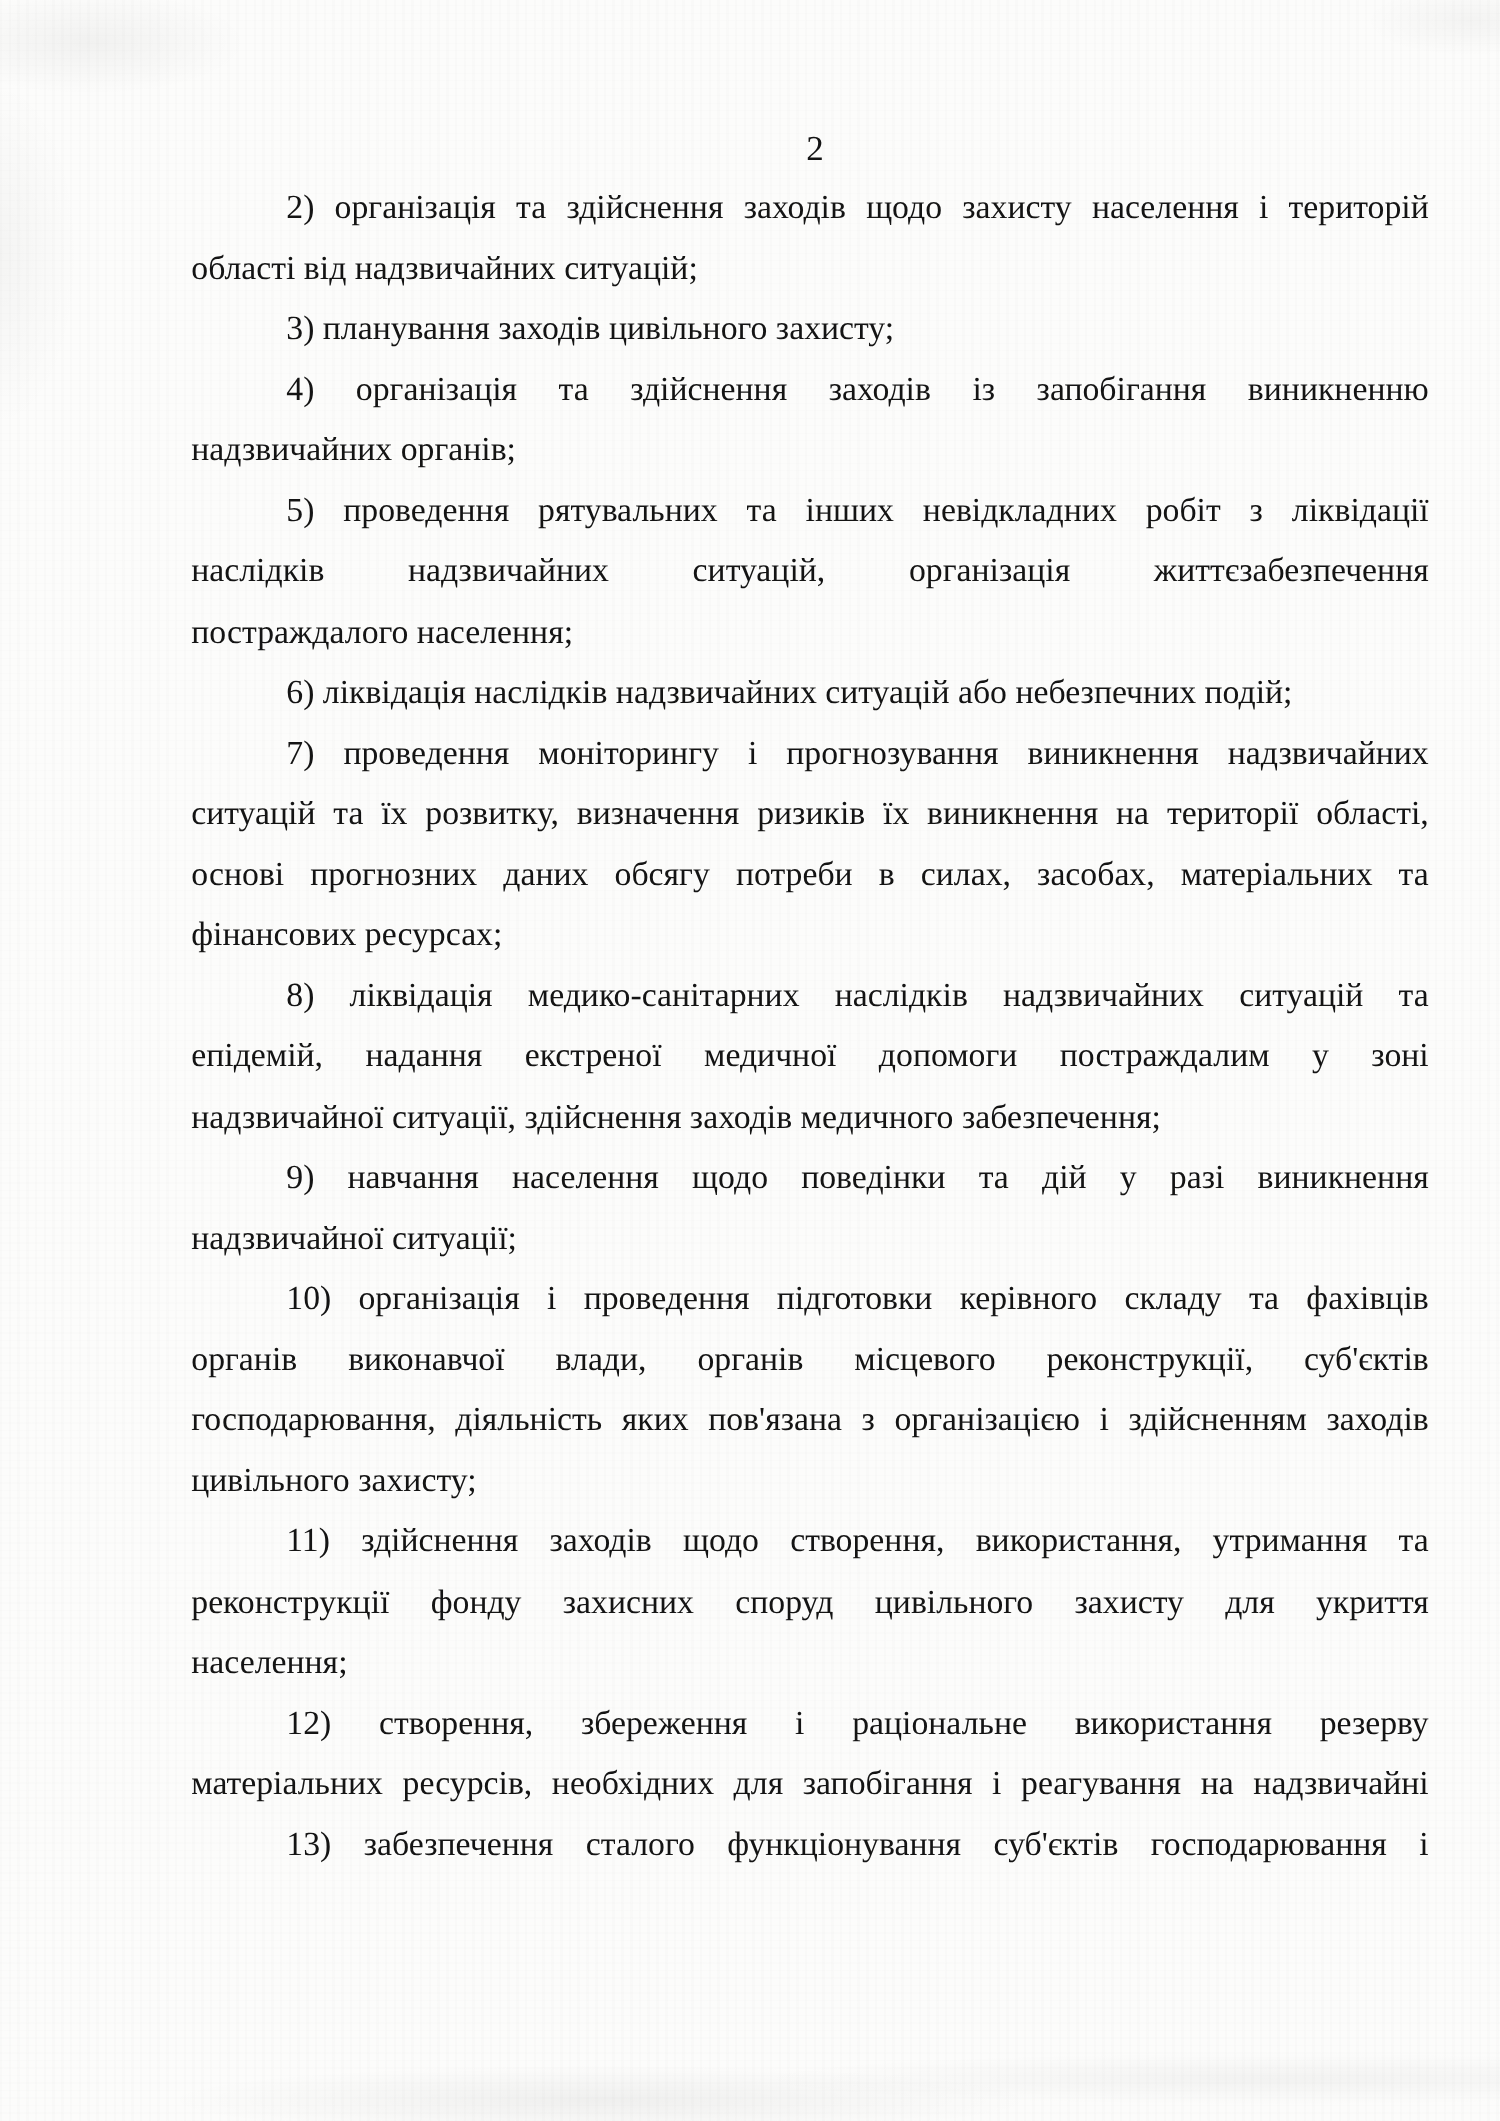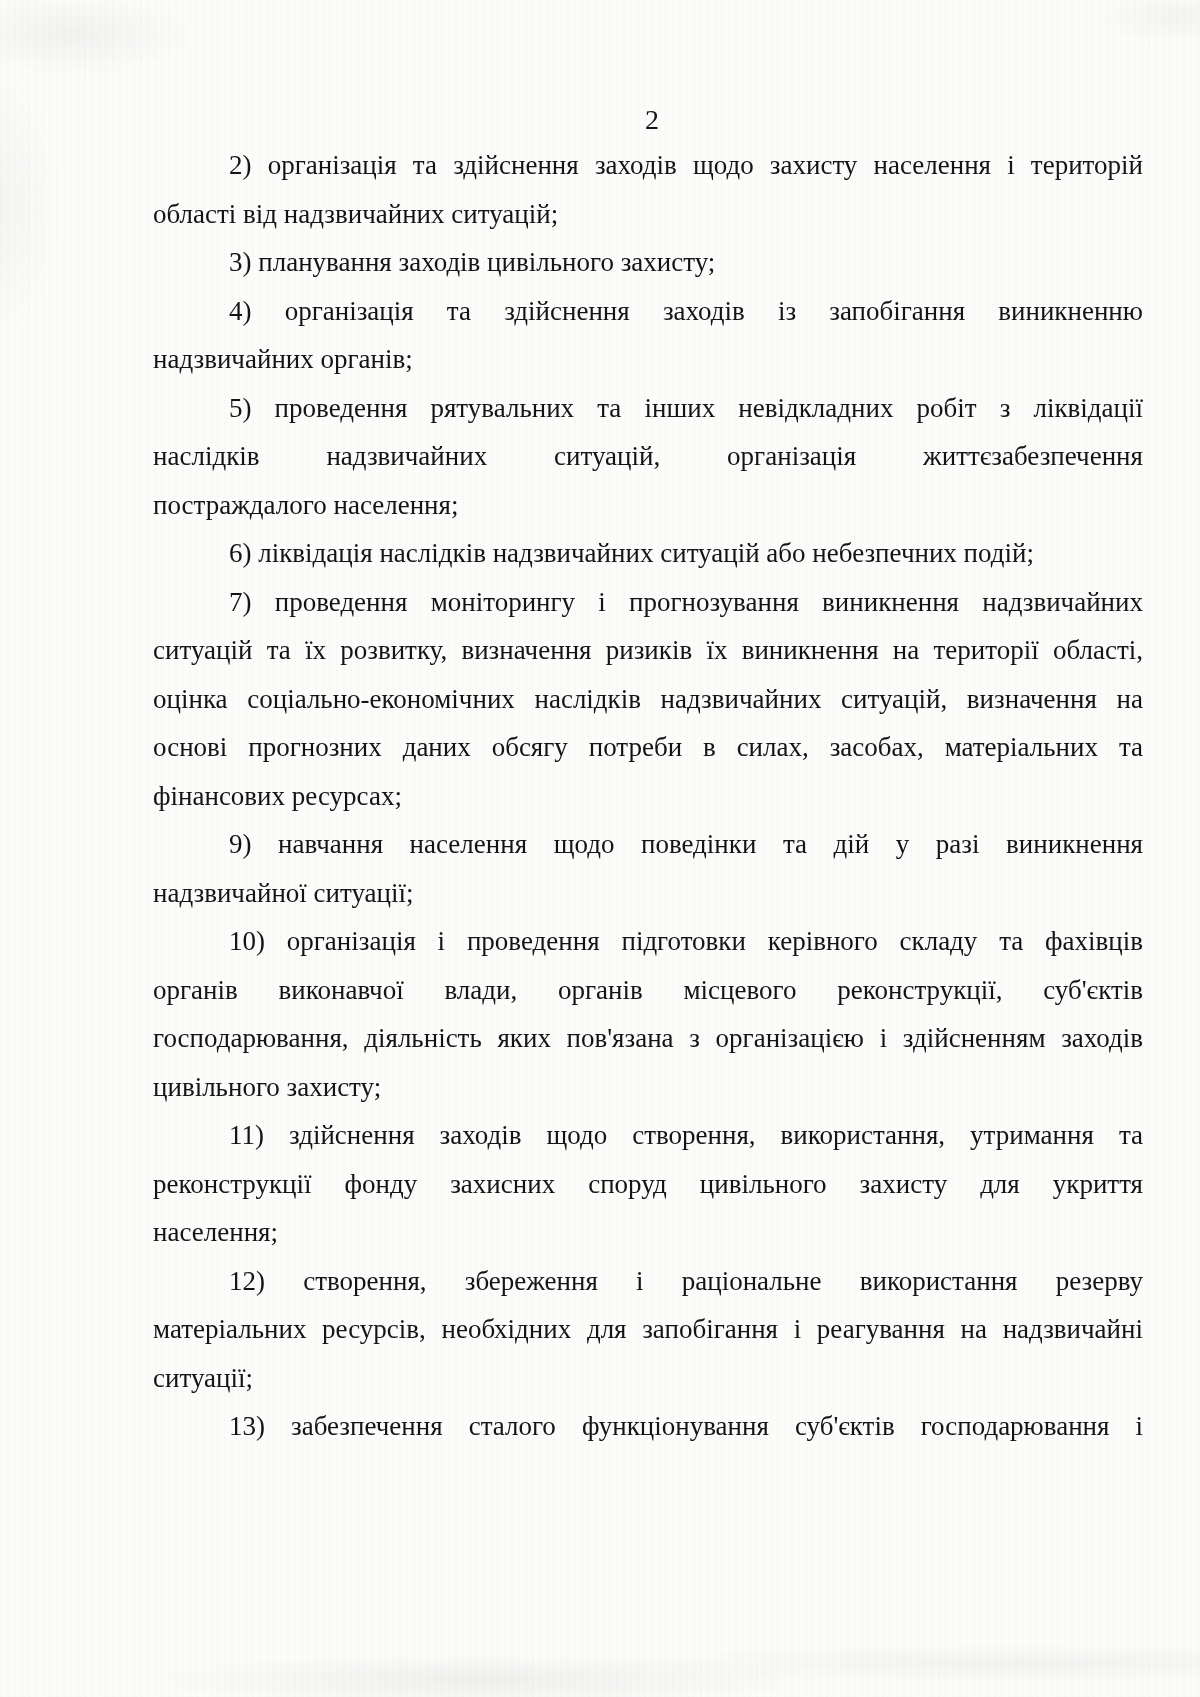--- a/index.html
+++ b/index.html
@@ -83,41 +83,44 @@
         <div class="line first stretch">5) проведення рятувальних та інших невідкладних робіт з ліквідації</div>
         <div class="line stretch">наслідків надзвичайних ситуацій, організація життєзабезпечення</div>
         <div class="line">постраждалого населення;</div>
       </div>
       <div class="paragraph">
         <div class="line first">6) ліквідація наслідків надзвичайних ситуацій або небезпечних подій;</div>
       </div>
       <div class="paragraph">
         <div class="line first stretch">7) проведення моніторингу і прогнозування виникнення надзвичайних</div>
         <div class="line stretch">ситуацій та їх розвитку, визначення ризиків їх виникнення на території області,</div>
-        <div class="line stretch">оцінка соціально-економічних наслідків надзвичайних ситуацій, визначення на</div>
         <div class="line stretch">основі прогнозних даних обсягу потреби в силах, засобах, матеріальних та</div>
         <div class="line">фінансових ресурсах;</div>
+      </div>
+      <div class="paragraph">
+        <div class="line first stretch">8) ліквідація медико-санітарних наслідків надзвичайних ситуацій та</div>
+        <div class="line stretch">епідемій, надання екстреної медичної допомоги постраждалим у зоні</div>
+        <div class="line">надзвичайної ситуації, здійснення заходів медичного забезпечення;</div>
       </div>
       <div class="paragraph">
         <div class="line first stretch">9) навчання населення щодо поведінки та дій у разі виникнення</div>
         <div class="line">надзвичайної ситуації;</div>
       </div>
       <div class="paragraph">
         <div class="line first stretch">10) організація і проведення підготовки керівного складу та фахівців</div>
         <div class="line stretch">органів виконавчої влади, органів місцевого реконструкції, суб'єктів</div>
         <div class="line stretch">господарювання, діяльність яких пов'язана з організацією і здійсненням заходів</div>
         <div class="line">цивільного захисту;</div>
       </div>
       <div class="paragraph">
         <div class="line first stretch">11) здійснення заходів щодо створення, використання, утримання та</div>
         <div class="line stretch">реконструкції фонду захисних споруд цивільного захисту для укриття</div>
         <div class="line">населення;</div>
       </div>
       <div class="paragraph">
         <div class="line first stretch">12) створення, збереження і раціональне використання резерву</div>
         <div class="line stretch">матеріальних ресурсів, необхідних для запобігання і реагування на надзвичайні</div>
-        <div class="line">ситуації;</div>
       </div>
       <div class="paragraph">
         <div class="line first stretch">13) забезпечення сталого функціонування суб'єктів господарювання і</div>
       </div>
     </div>
 </div>
 
 </body></html>

